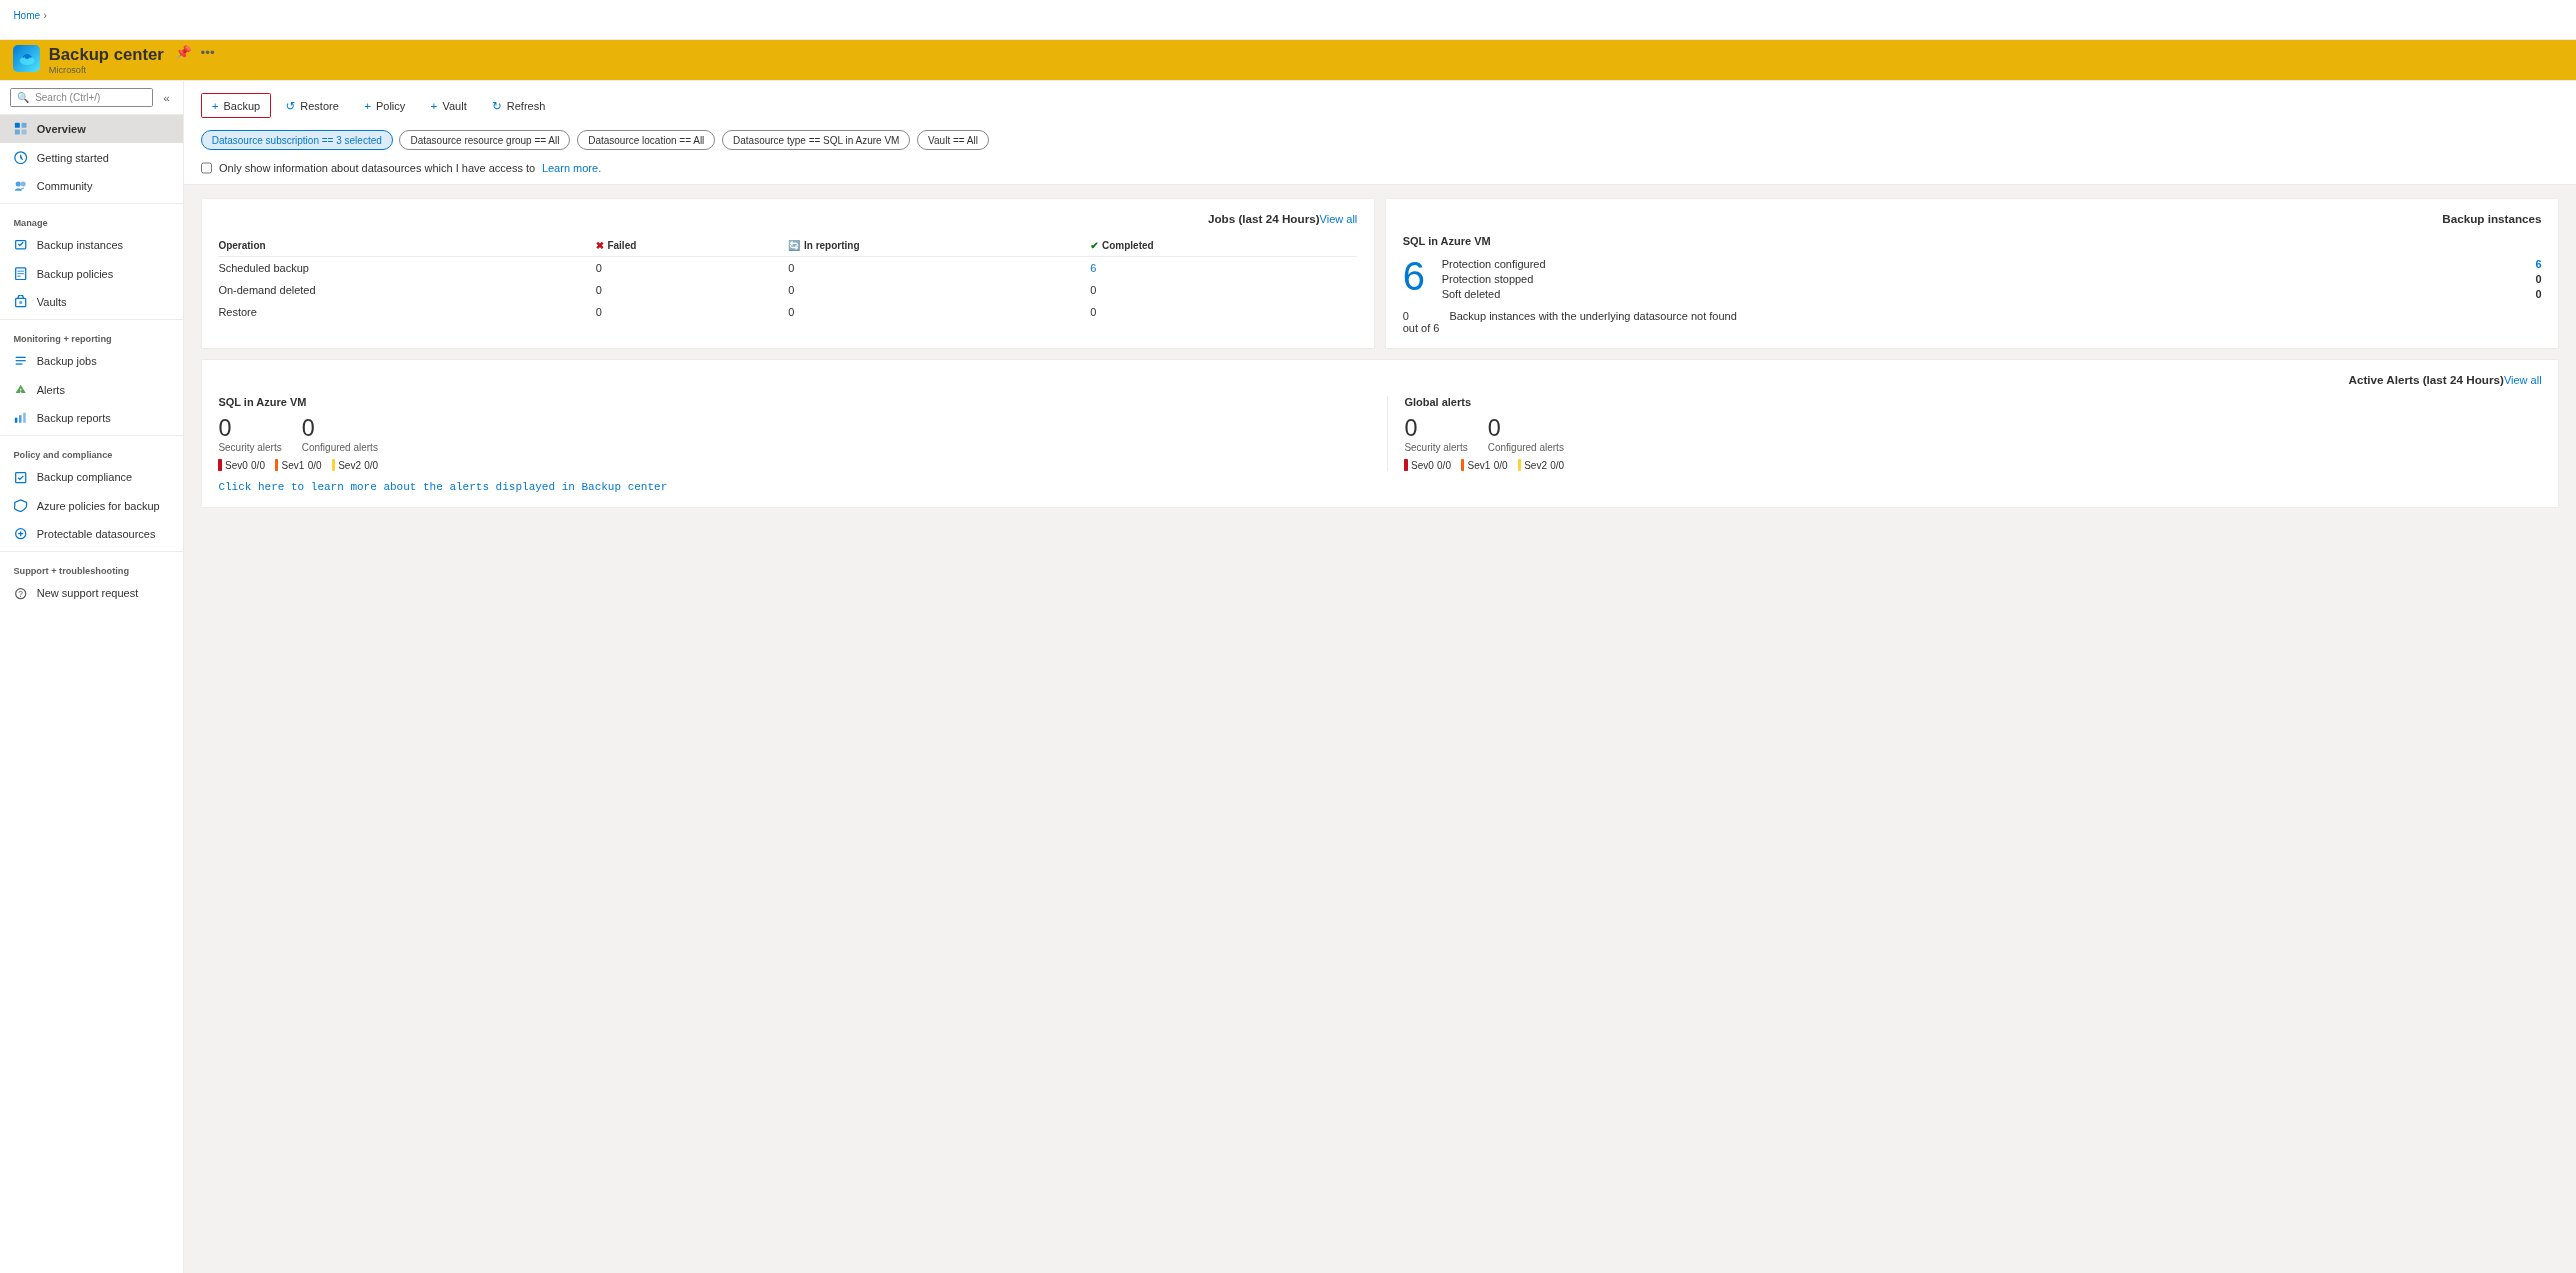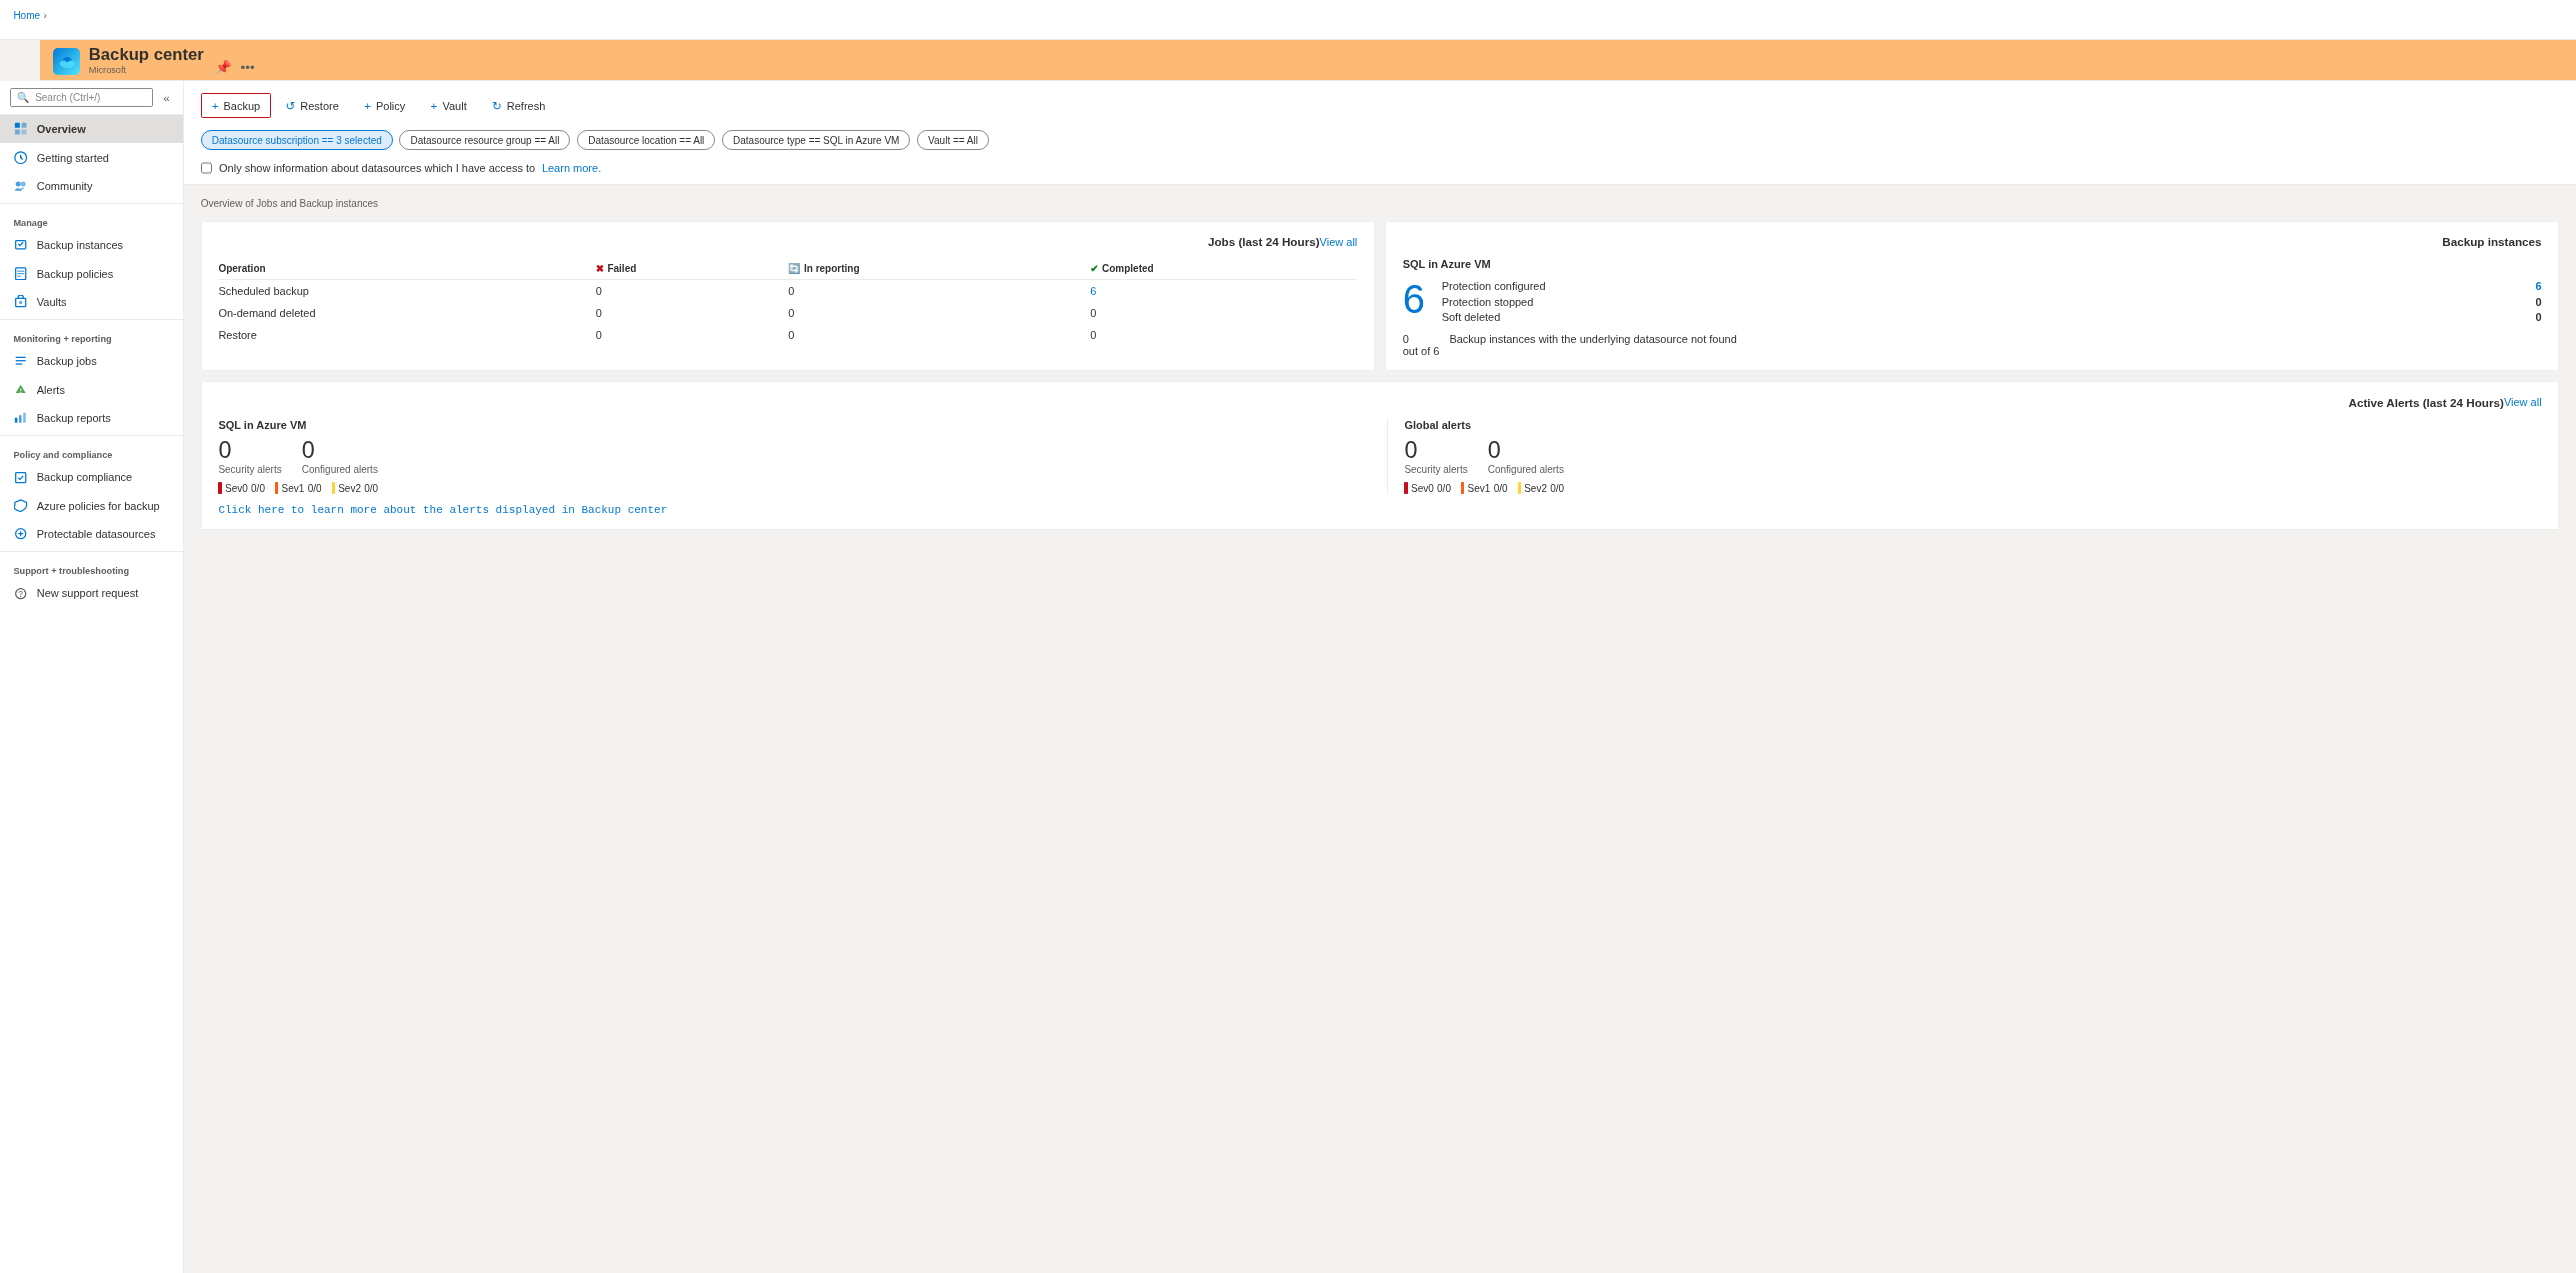--- a/index.html
+++ b/index.html
@@ -104,21 +104,21 @@
 </head>
 <body>
 
 <div class="top-bar">
   <div class="breadcrumb">
     <span>Home</span>
     <span class="breadcrumb-sep">›</span>
   </div>
 </div>
 
-<div style="display:flex; align-items:flex-end; gap:8.4px; padding:5px 13.4px; background:#fdba74; border-bottom:0.8px solid #edebe9;margin-left:40px;">
+<div style="display:flex; align-items:flex-start; gap:8.4px; padding:5px 13.4px; background:#eab308; border-bottom:0.8px solid #edebe9;">
   <div class="top-bar-icon">
     <svg width="18.4" height="18.4" viewBox="0 0 22 22" fill="none">
       <ellipse cx="11" cy="14" rx="9" ry="5" fill="#50e6ff" opacity="0.7"></ellipse>
       <path d="M6 10 Q11 4 16 10" stroke="#0078d4" stroke-width="2" fill="none"></path>
       <circle cx="11" cy="9" r="3" fill="#0078d4"></circle>
     </svg>
   </div>
   <div>
     <div class="top-bar-title">Backup center</div>
     <div class="top-bar-subtitle">Microsoft</div>
@@ -323,21 +323,20 @@
       </div>
 
       <div class="checkbox-row">
         <input type="checkbox" style="">
         <span>Only show information about datasources which I have access to</span>
         <a class="learn-more-link">Learn more.</a>
       </div>
     </div>
 
     <div class="content-area">
-      <div class="datasource-subtitle">Overview of Jobs and Backup instances</div>
 
       <div class="cards-row">
 
         <div class="card">
           <div class="card-header">
             <span class="card-title">Jobs (last 24 Hours)</span>
             <a class="view-all-link">View all</a>
           </div>
           <table class="jobs-table">
             <thead>

